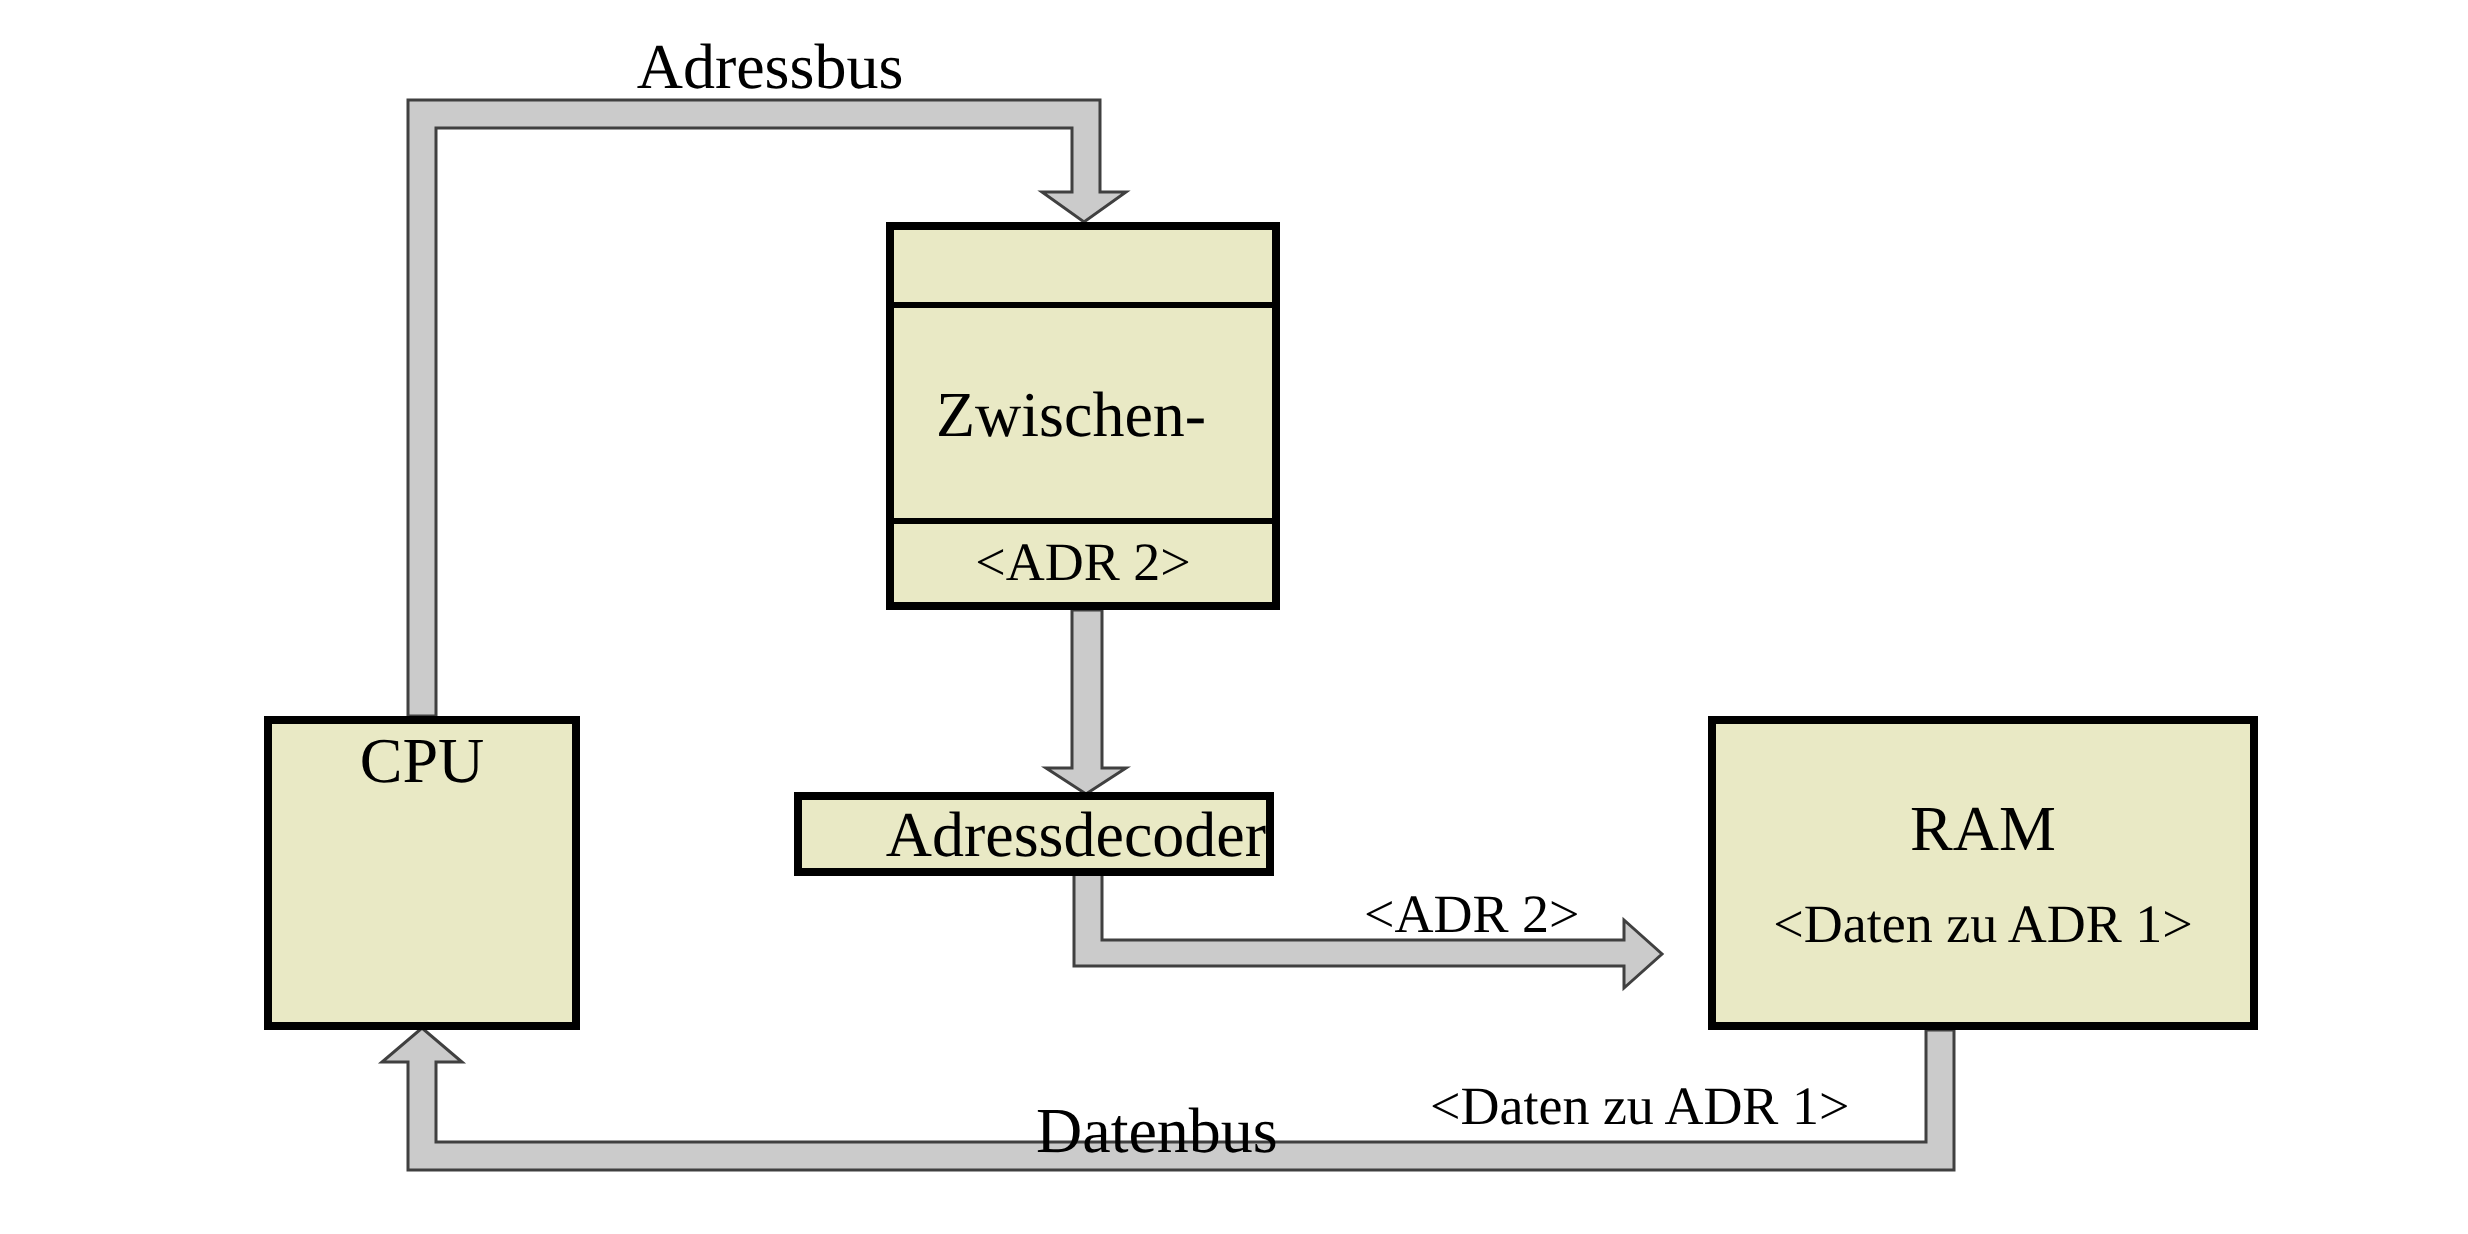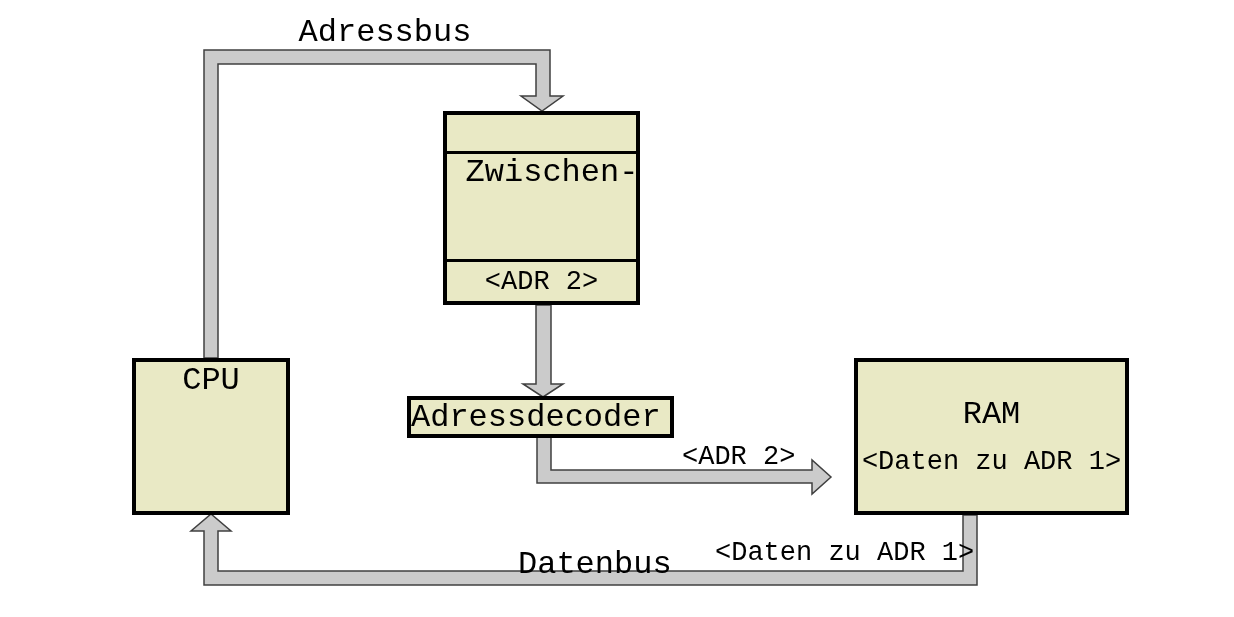--- a/index.html
+++ b/index.html
@@ -5,21 +5,21 @@
   html, body {
     margin: 0;
     padding: 0;
     background: #ffffff;
   }
   .canvas {
     position: relative;
     width: 1234px;
     height: 617px;
     background: var(--background, #ffffff);
-    font-family: Liberation Mono, monospace;
+    font-family: Liberation Serif, serif;
     color: var(--text, #000000);
     overflow: hidden;
   }
   .bus-layer {
     position: absolute;
     left: 0;
     top: 0;
     width: 1234px;
     height: 617px;
   }
@@ -50,32 +50,32 @@
   .buffer {
     left: 443px; top: 111px; width: 197px; height: 194px;
     display: flex; flex-direction: column;
   }
   .buf-top {
     height: 36px;
     border-bottom: 3px solid var(--box-border, #000000);
   }
   .buf-mid {
     flex: 1;
-    display: flex; flex-direction: row; justify-content: center;
+    display: flex; flex-direction: column; justify-content: center;
     padding-left: 21px;
     border-bottom: 3px solid var(--box-border, #000000);
     font-size: 32px; line-height: 38px;
   }
   .buf-bot {
     height: 39px;
     display: flex; align-items: center; justify-content: center;
   }
   .decoder {
-    left: 407px; top: 396px; width: 267px; height: 42px;
-    display: flex; align-items: center; justify-content: flex-start;
+    left: 397px; top: 396px; width: 240px; height: 42px;
+    display: flex; align-items: center; justify-content: flex-end;
   }
   .ram {
     left: 830px; top: 358px; width: 275px; height: 157px;
     display: flex; flex-direction: column; align-items: center; justify-content: center;
     text-align: center;
     margin-left: 24px;
   }
   .ram-title { margin-bottom: 14px; }
   .ram-row1  { margin-bottom: 6px; }
 </style>

